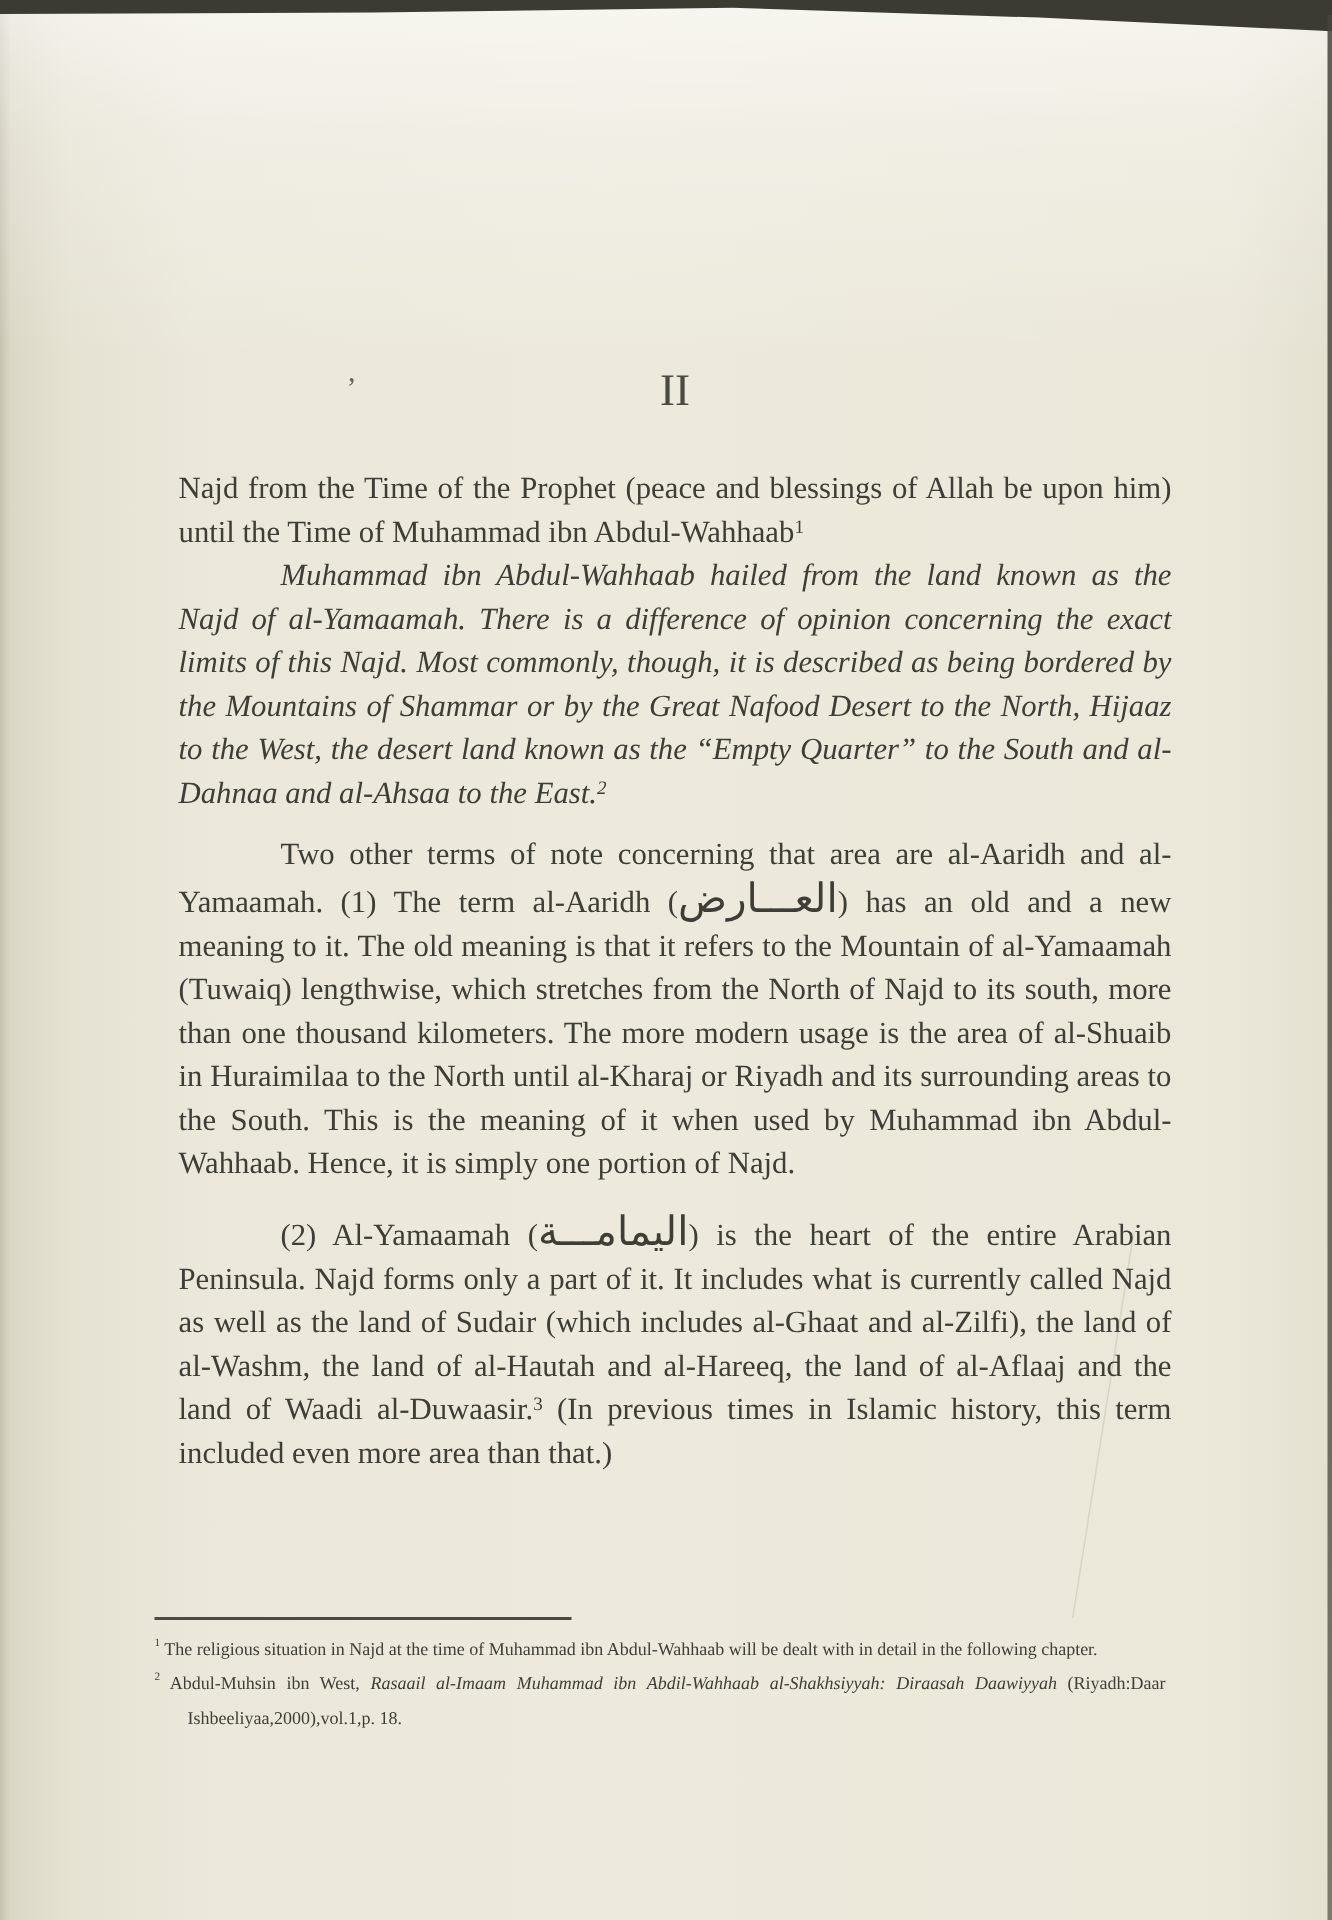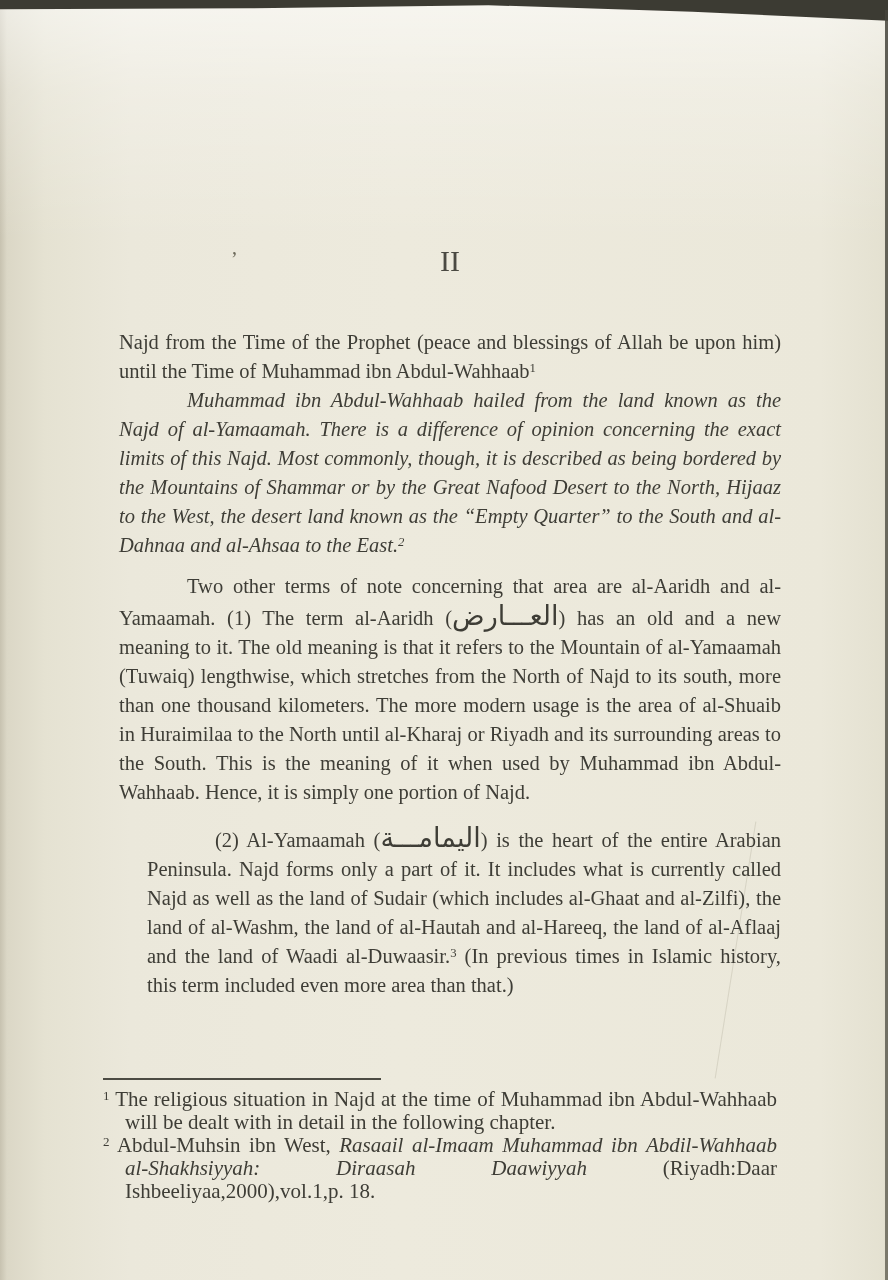--- a/index.html
+++ b/index.html
@@ -69,28 +69,28 @@
     white-space: nowrap;
   }
   p.body-para {
     margin: 0;
     font-size: 20.5px;
     line-height: 29px;
     text-align: justify;
     color: #3e3d36;
   }
   p.intro {
-    margin-top: 50px;
+    margin-top: 34px;
   }
   p.indented {
     text-indent: 68px;
   }
   p.para-najd     { margin-top: 0; font-style: italic; }
   p.para-aaridh   { margin-top: 12px; }
-  p.para-yamaamah { margin-top: 16px; margin-left: 28px; }
+  p.para-yamaamah { margin-top: 16px; }
   .arabic {
     font-family: "DejaVu Sans", sans-serif;
     font-size: 27px;
     direction: rtl;
     unicode-bidi: isolate;
   }
   sup.fn-ref {
     font-size: 62%;
     line-height: 0;
     vertical-align: 6px;
@@ -100,21 +100,21 @@
     left: 103px; top: 1078px;
     width: 674px;
   }
   .footnote-sep {
     width: 278px;
     height: 0;
     border-top: 2px solid #4c4b43;
     margin: 0 0 8px 0;
   }
   .footnote {
-    font-size: 21px;
+    font-size: 12px;
     line-height: 23px;
     text-align: justify;
     padding-left: 22px;
     text-indent: -22px;
     color: #3e3d36;
   }
   .footnote .fn-italic { font-style: italic; }
 </style>
 </head>
 <body>

